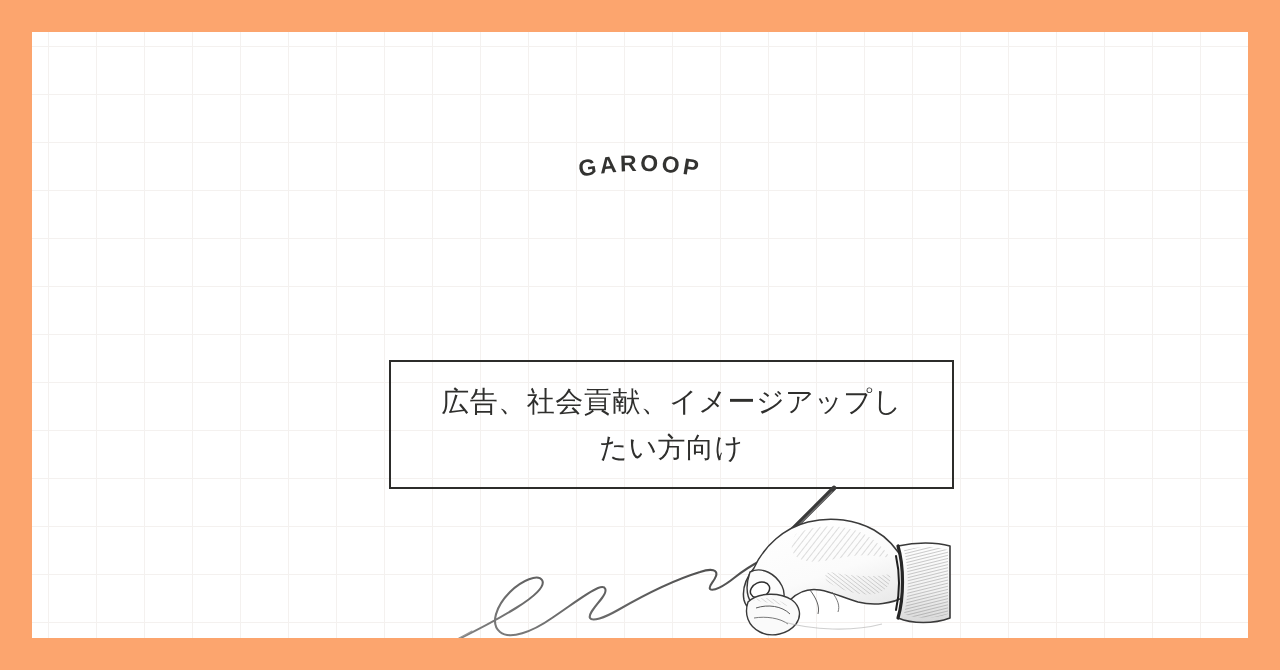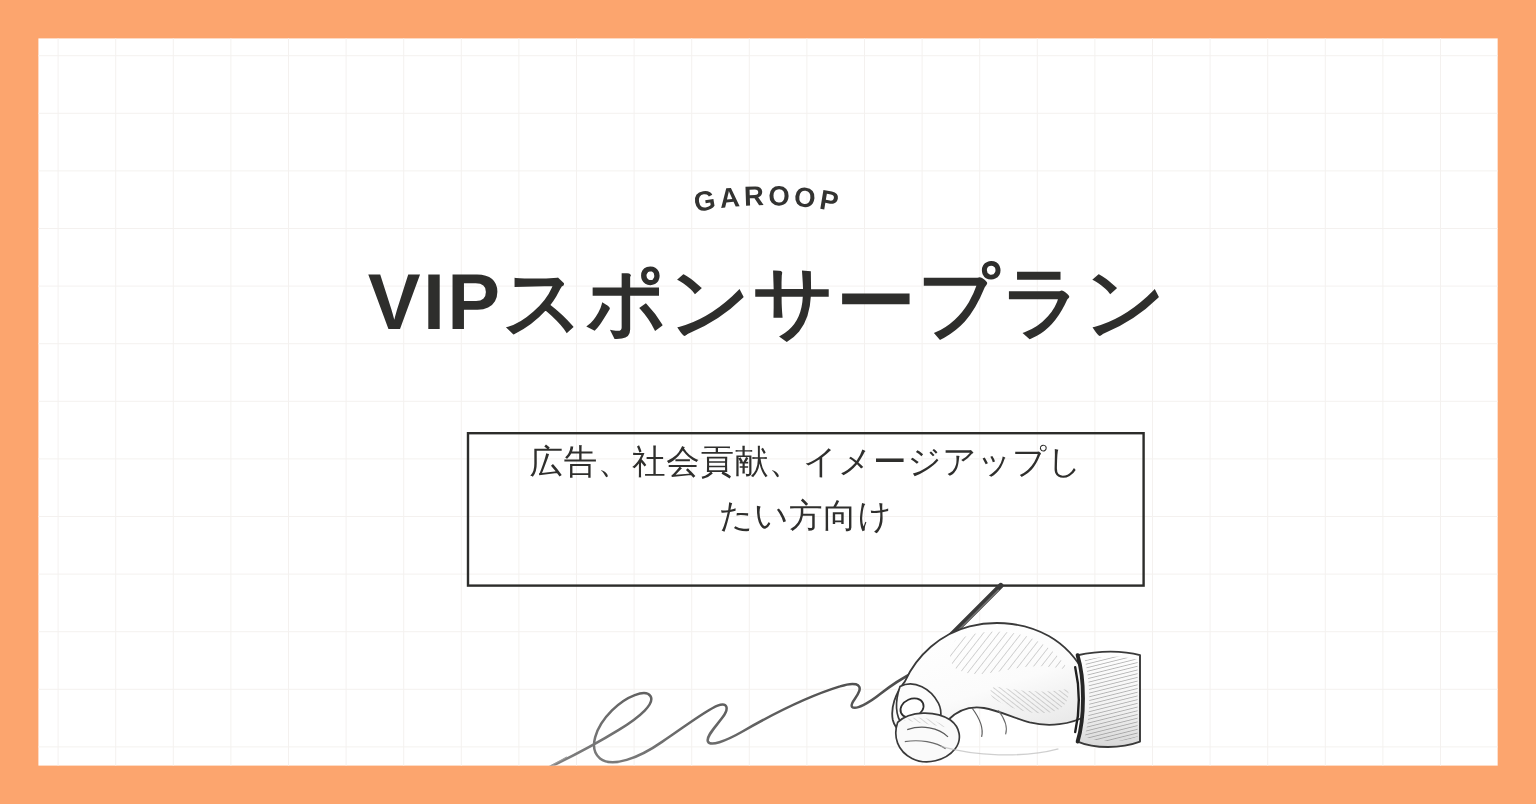--- a/index.html
+++ b/index.html
@@ -81,20 +81,21 @@
   
   .callout {
     position: absolute;
     left: 357px;
     top: 328px;
     width: 565px;
     height: 129px;
     border: 2px solid #2c2c2a;
     box-sizing: border-box;
     display: flex;
+    align-items: center;
     justify-content: center;
     background: transparent;
   }
   .callout-text {
     width: 480px;
     text-align: center;
     font-size: 28px;
     line-height: 1.62;
     color: #2f2f2d;
     letter-spacing: 0.5px;
@@ -123,21 +124,20 @@
       <svg class="eyebrow-arc" viewBox="0 0 260 60">
         <defs>
           <path id="arcPath" d="M 6,52 Q 130,2 254,52" fill="none"></path>
         </defs>
         <text>
           <textPath href="#arcPath" startOffset="50%" text-anchor="middle">GAROOP</textPath>
         </text>
       </svg>
     </div>
 
-    <div class="headline">VIPスポンサープラン</div>
 
     <div class="callout">
       <div class="callout-text">
         <span>広告、社会貢献、イメージア</span><span>ップしたい方向け</span>
       </div>
     </div>
 
     <div class="illustration">
       <svg viewBox="0 0 540 200" xmlns="http://www.w3.org/2000/svg">
         <defs>

